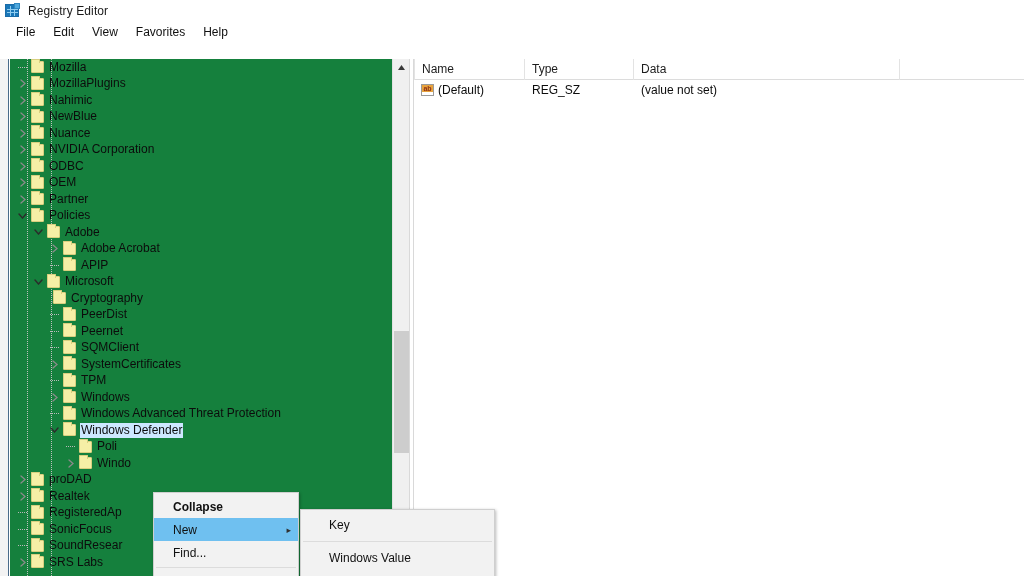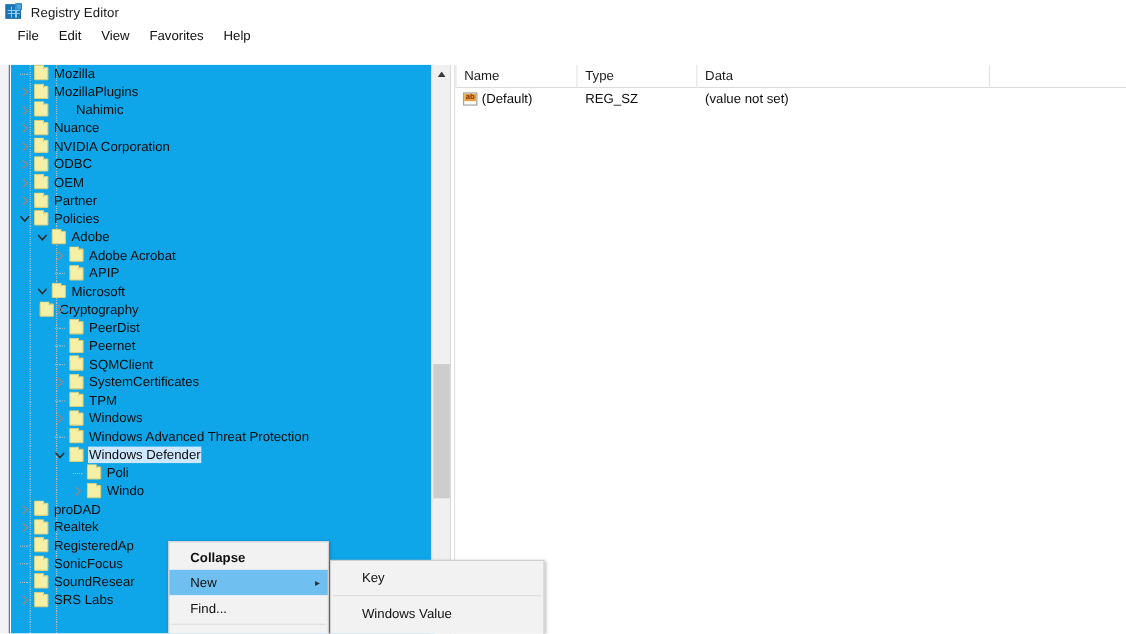--- a/index.html
+++ b/index.html
@@ -78,21 +78,21 @@
   
   #left-rail {
     position: absolute; left: 0; top: 0; width: 9px; height: 517px;
     background: #f3f3f3;
     border-right: 1px solid #4a6b8a;
   }
 
   
   #treepane {
     position: absolute; left: 10px; top: 0; width: 385px; height: 517px;
-    background: #0ea5e9;
+    background: #15803d;
     overflow: hidden;
   }
   .tree-row {
     position: relative; height: 16.5px;
     display: flex; align-items: center;
     white-space: nowrap;
     font-size: 12px; color: #0c0c0c;
     cursor: default;
   }
   .tree-row .twisty {
@@ -303,23 +303,34 @@
               <div class="folder"></div>
               <span class="tree-label">MozillaPlugins</span>
             </div>
           </div>
           <div class="tree-row">
             <div class="twisty" style="left: 6px;">
               <svg width="6" height="9" viewBox="0 0 6 9">
                 <path d="M1 1 L5 4.5 L1 8" fill="none" stroke="#8a8a8a" stroke-width="1.3" stroke-linecap="round"></path>
               </svg>
             </div>
-            <div style="display: flex; align-items: center; margin-left: 21px; gap: 20px;">
+            <div style="display: flex; align-items: center; margin-left: 21px;">
               <div class="folder"></div>
               <span class="tree-label">Nahimic</span>
+            </div>
+          </div>
+          <div class="tree-row">
+            <div class="twisty" style="left: 6px;">
+              <svg width="6" height="9" viewBox="0 0 6 9">
+                <path d="M1 1 L5 4.5 L1 8" fill="none" stroke="#8a8a8a" stroke-width="1.3" stroke-linecap="round"></path>
+              </svg>
+            </div>
+            <div style="display: flex; align-items: center; margin-left: 21px;">
+              <div class="folder"></div>
+              <span class="tree-label">NewBlue</span>
             </div>
           </div>
           <div class="tree-row">
             <div class="twisty" style="left: 6px;">
               <svg width="6" height="9" viewBox="0 0 6 9">
                 <path d="M1 1 L5 4.5 L1 8" fill="none" stroke="#8a8a8a" stroke-width="1.3" stroke-linecap="round"></path>
               </svg>
             </div>
             <div style="display: flex; align-items: center; margin-left: 21px;">
               <div class="folder"></div>
@@ -420,21 +431,21 @@
               <div class="folder"></div>
               <span class="tree-label">Microsoft</span>
             </div>
           </div>
           <div class="tree-row">
             <div class="twisty" style="left: 38px;">
               <svg width="6" height="9" viewBox="0 0 6 9">
                 <path d="M1 1 L5 4.5 L1 8" fill="none" stroke="#8a8a8a" stroke-width="1.3" stroke-linecap="round"></path>
               </svg>
             </div>
-            <div style="display: flex; align-items: center; margin-left: 26px;">
+            <div style="display: flex; align-items: center; margin-left: 43px;">
               <div class="folder"></div>
               <span class="tree-label">Cryptography</span>
             </div>
           </div>
           <div class="tree-row">
             <div class="dotted" style="left: 38px;"></div>
             <div style="display: flex; align-items: center; margin-left: 53px;">
               <div class="folder"></div>
               <span class="tree-label">PeerDist</span>
             </div>

